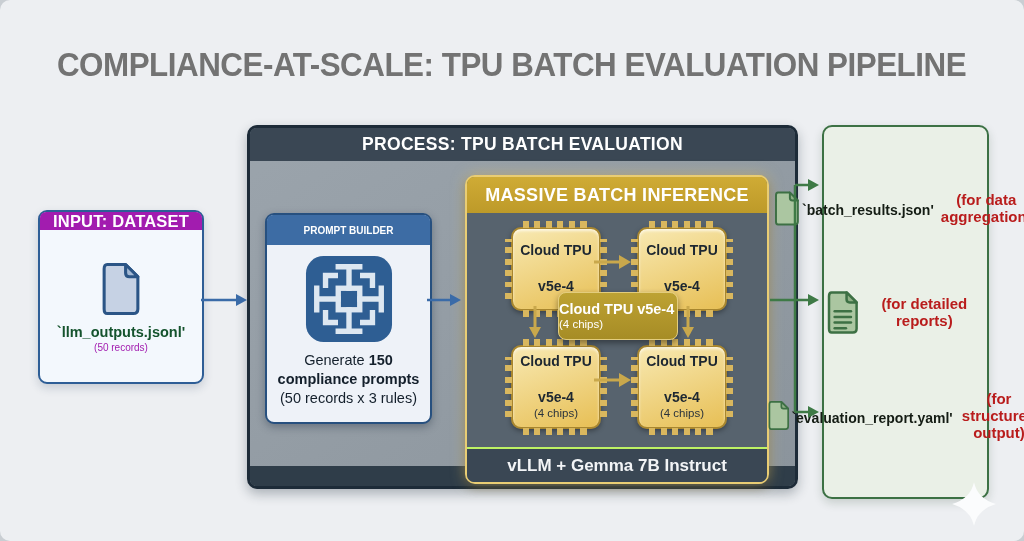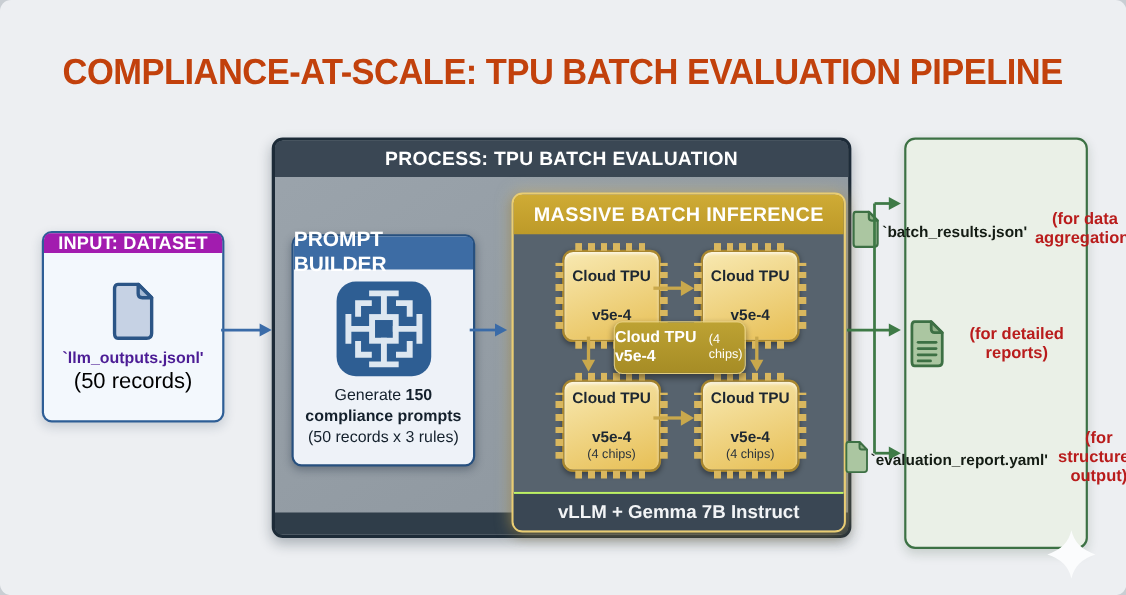--- a/index.html
+++ b/index.html
@@ -5,56 +5,57 @@
   html,body{margin:0;padding:0;background:#c9ced3;}
   .canvas{
     position:relative;width:1024px;height:541px;overflow:hidden;
     background:#edeff2;border-radius:10px;
     font-family:"Liberation Sans",sans-serif;
     -webkit-font-smoothing:antialiased;
   }
   
   .title{
     position:absolute;top:46px;left:0;width:1024px;text-align:center;
-    font-size:33px;font-weight:700;color:#c2410c;letter-spacing:-.5px;
+    font-size:33px;font-weight:700;color:#737373;letter-spacing:-.5px;
   }
   .title span{display:inline-block;transform:scaleX(.95);transform-origin:center;}
 
   
   .hdr{display:flex;align-items:center;justify-content:center;color:#fff;font-weight:700;}
 
   
   .input-box{
     position:absolute;left:38px;top:210px;width:162px;height:170px;
     background:#f3f8fd;border:2px solid #2e5e96;border-radius:9px;
     box-shadow:0 4px 10px rgba(30,50,80,.18);display:flex;flex-direction:column;
   }
   .input-box .hdr{height:18px;background:#a21caf;border-radius:6px 6px 0 0;font-size:16.5px;letter-spacing:.2px;}
   .input-body{flex:1;display:flex;flex-direction:column;align-items:center;justify-content:center;gap:2px;padding-top:2px;}
-  .file-label{font-size:14.5px;font-weight:700;color:#4c1d95;margin-top:5px;}
-  .file-sub{font-size:20px;color:#000000;}
+  .file-label{font-size:14.5px;font-weight:700;color:#14532d;margin-top:5px;}
+  .file-sub{font-size:10px;color:#a21caf;}
 
   
   .process-box{
     position:absolute;left:247px;top:125px;width:521px;height:358px;
     background:linear-gradient(145deg,#9ba4ac,#8b949c);
     border:3px solid #1d2b38;border-radius:10px;
     box-shadow:0 5px 12px rgba(20,35,50,.3);
+    padding-left:24px;
   }
   .process-box .hdr.main{position:absolute;top:0;left:0;right:0;height:33px;background:#3a4754;
     border-radius:6px 6px 0 0;font-size:17.5px;letter-spacing:.3px;}
   .process-foot{position:absolute;left:0;right:0;bottom:0;height:20px;background:#2f3d49;border-radius:0 0 6px 6px;}
 
   
   .pb-box{
     position:absolute;left:15px;top:85px;width:163px;height:207px;
     background:#eef2f8;border:2px solid #27507f;border-radius:9px;
     box-shadow:0 3px 8px rgba(20,35,55,.35);display:flex;flex-direction:column;align-items:center;
   }
-  .pb-box .hdr{width:100%;height:30px;background:#3d6ca4;border-radius:6px 6px 0 0;font-size:19px;}
+  .pb-box .hdr{width:100%;height:30px;background:#3d6ca4;border-radius:6px 6px 0 0;font-size:10px;}
   .pb-icon{margin-top:10px;}
   .pb-text{margin-top:8px;text-align:center;font-size:14.5px;color:#14202c;line-height:1.32;}
   .pb-text b{font-weight:700;}
 
   
   .inf-box{
     position:absolute;left:215px;top:47px;width:300px;height:305px;
     background:#57636e;border:2px solid #e9cd74;border-radius:10px;
     box-shadow:0 0 14px rgba(232,201,110,.55),0 4px 10px rgba(0,0,0,.3);
   }
@@ -83,21 +84,21 @@
   .pins.l,.pins.r{background:repeating-linear-gradient(0deg,#d9b75e 0 6px,transparent 6px 11.5px);}
   .pins.l{top:10px;bottom:10px;left:-8px;width:7px;}
   .pins.r{top:10px;bottom:10px;right:-8px;width:7px;}
   .chip.tl{left:44px;top:50px;} .chip.tr{left:170px;top:50px;}
   .chip.bl{left:44px;top:168px;} .chip.br{left:170px;top:168px;}
 
   .pill{
     position:absolute;left:91px;top:115px;width:118px;height:46px;
     background:linear-gradient(#bda233,#a68c25);border:1.5px solid #e3cd7d;border-radius:8px;
     box-shadow:0 3px 6px rgba(0,0,0,.4);
-    display:flex;flex-direction:row;align-items:center;justify-content:center;color:#fff;line-height:1.15;
+    display:flex;flex-direction:column;align-items:flex-start;justify-content:center;color:#fff;line-height:1.15;
   }
   .pill .p1{font-weight:700;font-size:14.5px;}
   .pill .p2{font-size:11.5px;}
 
   
   .output-box{
     position:absolute;left:822px;top:125px;width:163px;height:362px;
     background:#eaf0e7;border:2.5px solid #3c7144;border-radius:10px;
     box-shadow:0 4px 10px rgba(30,60,35,.18);
     display:flex;flex-direction:column;justify-content:space-evenly;align-items:center;padding:4px 0;

